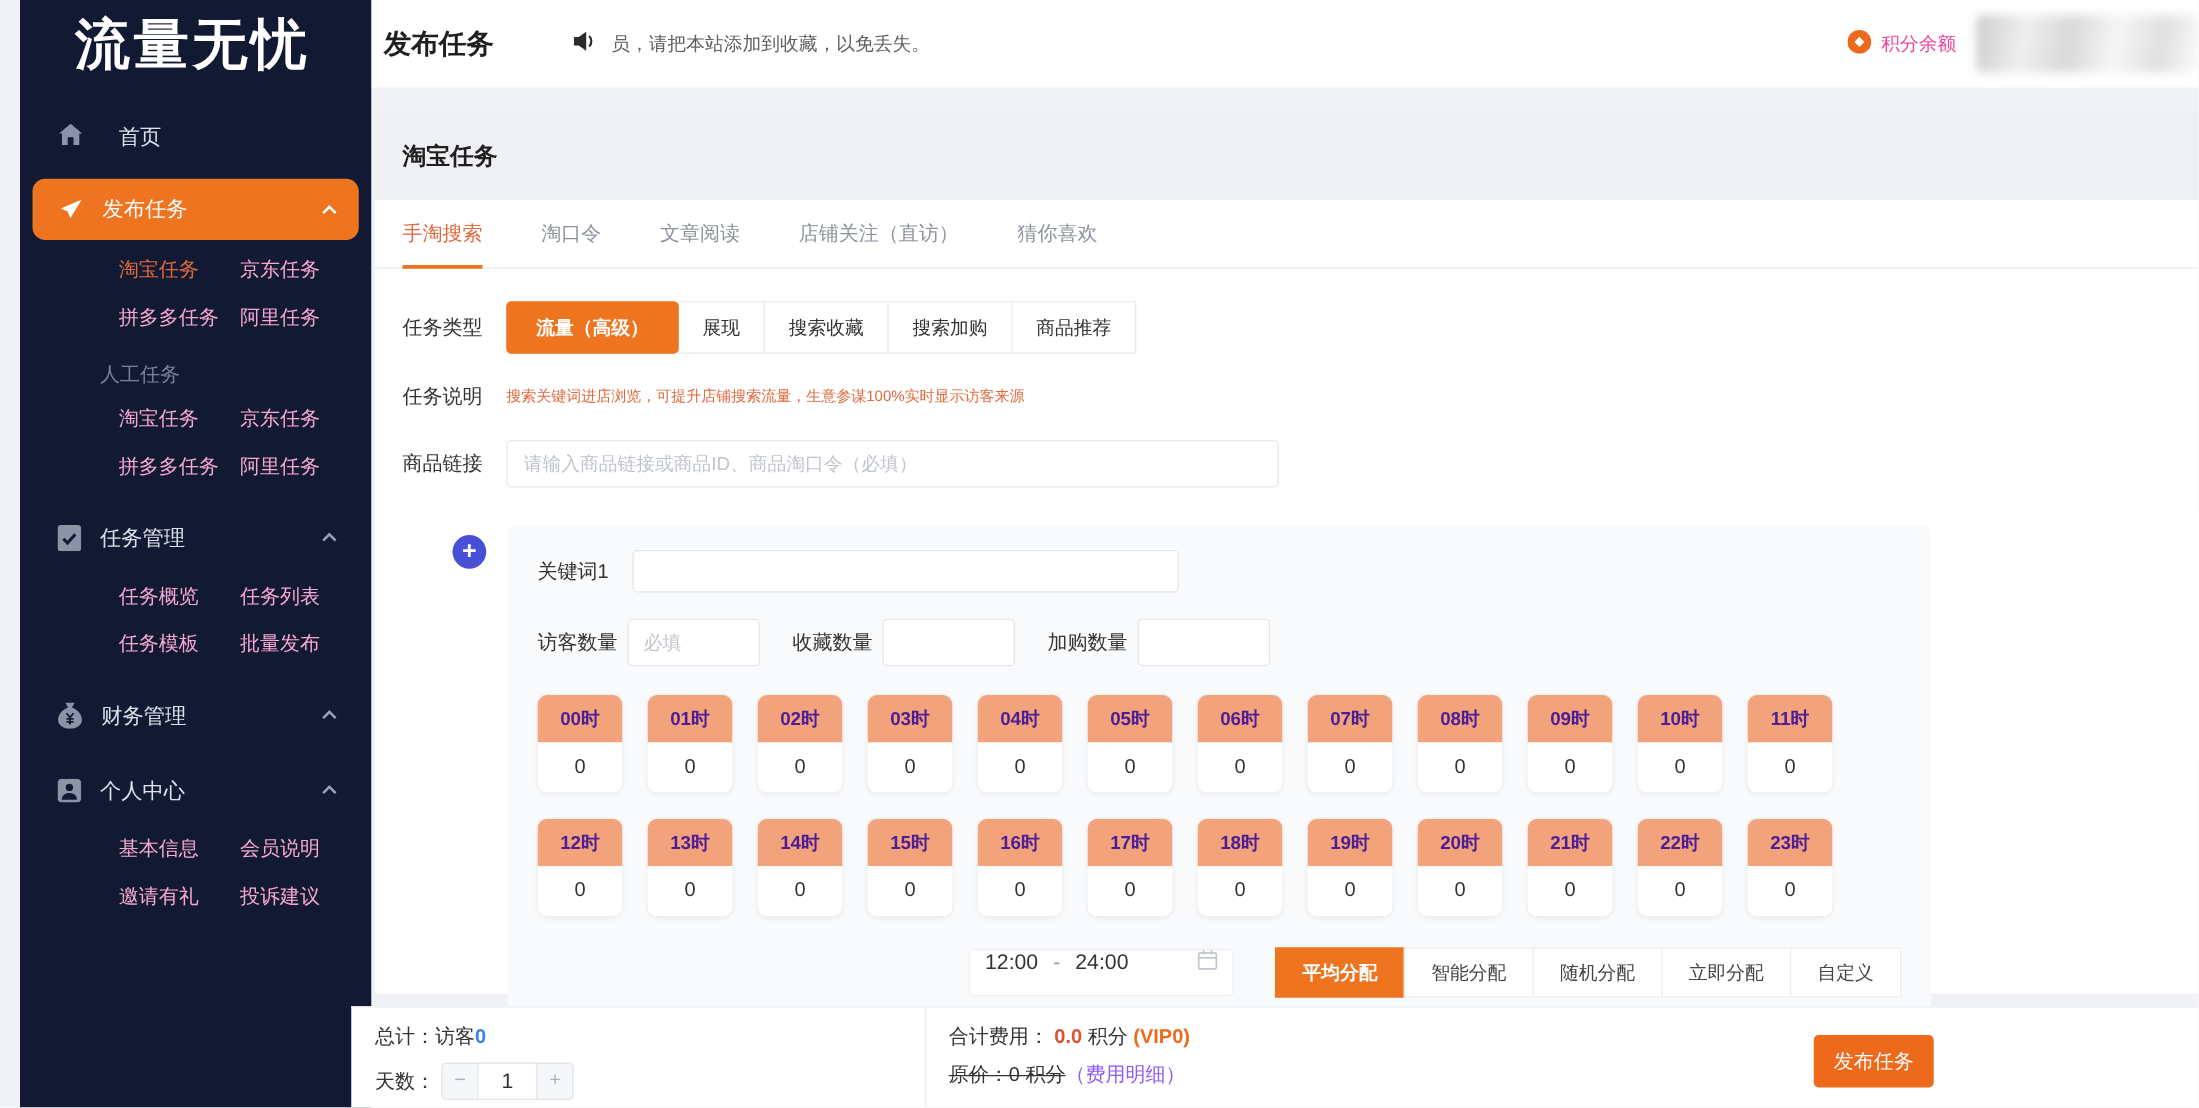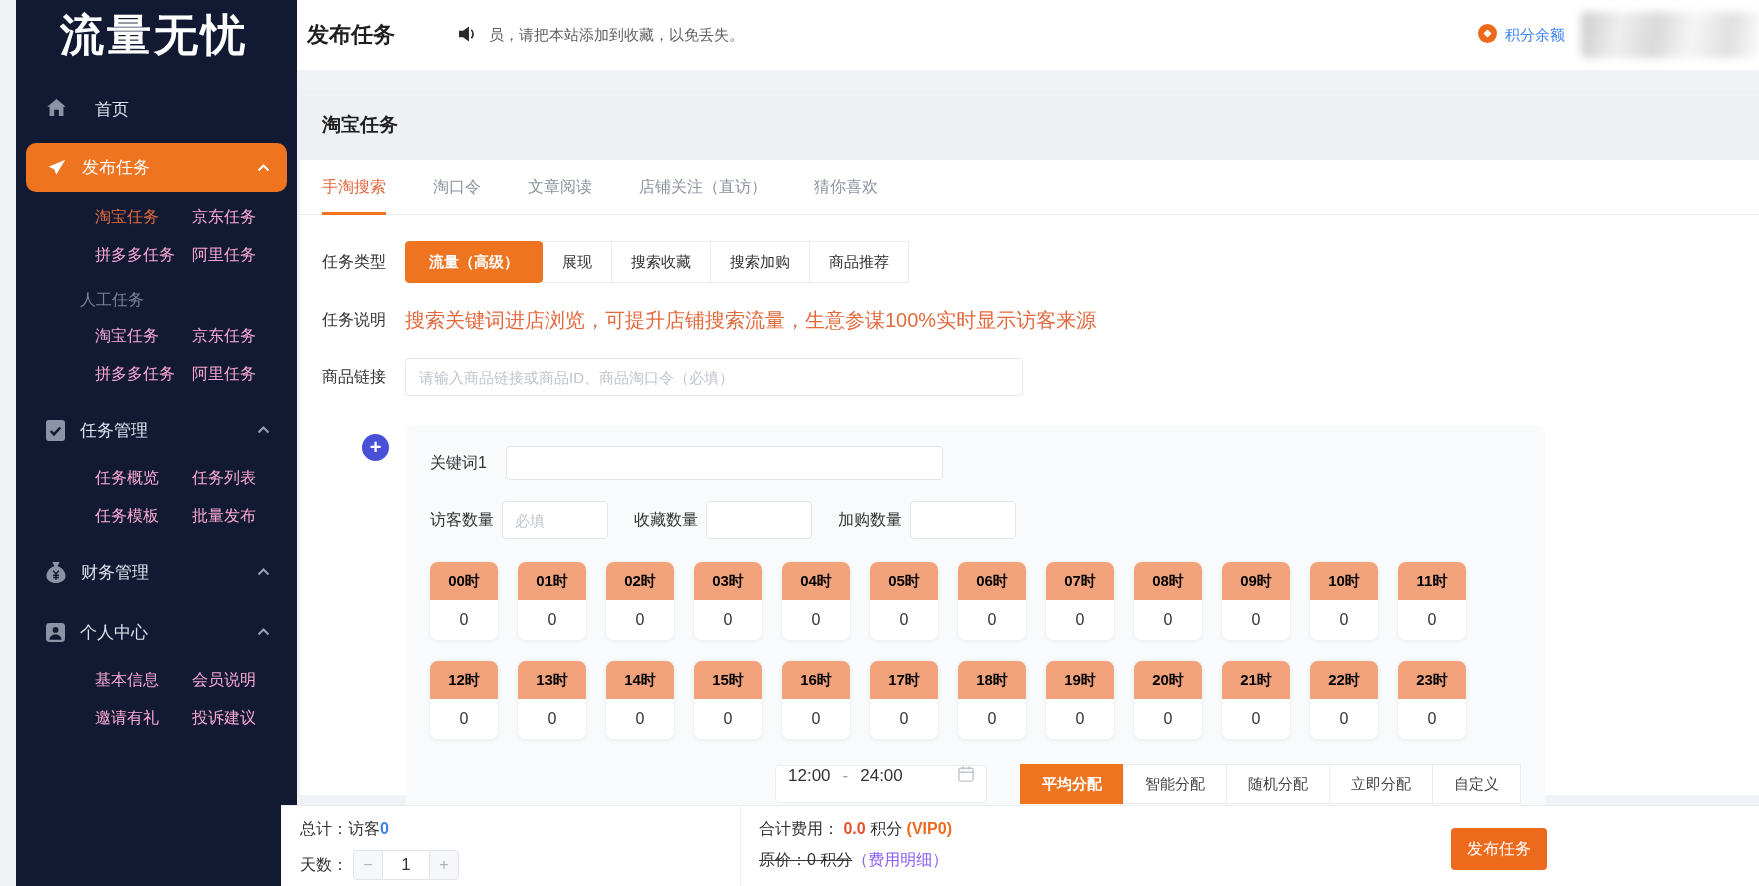--- a/index.html
+++ b/index.html
@@ -18,21 +18,21 @@
   .sub-link.active { color:#e2693e; }
   .section-label { margin:16px 0 0 64px; color:#79819d; font-size:16px; }
   .side-group { display:flex; align-items:center; padding:0 27px 0 30px; height:46px; margin-top:14px; font-size:17px; cursor:pointer; }
   .side-group .gicon { margin-right:15px; display:flex; }
 
   
   .main { margin-left:281px; }
   .topbar { height:70px; background:#fff; display:flex; align-items:center; padding-left:26px; }
   .topbar-title { font-size:22px; font-weight:bold; color:#1f1f1f; width:152px; }
   .announce { display:flex; align-items:center; gap:11px; color:#5f5f5f; font-size:15px; }
-  .points { margin-left:auto; display:flex; align-items:center; gap:8px; color:#3b82f6; font-size:15px; }
+  .points { margin-left:auto; display:flex; align-items:center; gap:8px; color:#ec4899; font-size:15px; }
   .censor { width:178px; height:46px; border-radius:4px; margin-left:8px;
     background:linear-gradient(100deg,#cccccc 0%,#efefef 22%,#d9d9d9 42%,#f6f6f6 62%,#e0e0e0 82%,#fbfbfb 100%);
     filter:blur(4px); }
 
   
   .card { margin:20px 0 0 19px; background:#fff; height:705px; }
   .card-head { background:#eef0f3; height:70px; display:flex; align-items:center; padding-left:22px; font-size:19px; font-weight:bold; color:#1f1f1f; }
   .tabs { display:flex; gap:47px; padding-left:22px; height:55px; align-items:center; border-bottom:1px solid #e8eaee; font-size:16px; color:#8d939e; }
   .tab { position:relative; height:100%; display:flex; align-items:center; cursor:pointer; }
   .tab.active { color:#e2683c; }
@@ -40,39 +40,39 @@
 
   .form { padding:26px 0 0 22px; }
   .frow { display:flex; align-items:center; margin-bottom:24px; }
   .flabel { width:83px; font-size:16px; color:#333; flex-shrink:0; }
 
   .seg { display:flex; }
   .seg-btn { height:42px; padding:0 19px; display:flex; align-items:center; background:#fff; border:1px solid #ebebed; margin-left:-1px; font-size:15px; color:#333; cursor:pointer; }
   .seg-btn:first-child { margin-left:0; }
   .seg-btn.active { background:#ee7420; color:#fff; font-weight:bold; border-color:#ee7420; border-radius:4px; padding:0 23px; z-index:1; }
 
-  .desc-text { color:#e2693e; font-size:20px; }
+  .desc-text { color:#e2693e; font-size:12px; }
 
   input { font-family:"Liberation Sans",sans-serif; outline:none; }
   .link-input { width:618px; height:38px; border:1px solid #e4e6ea; border-radius:4px; padding:0 13px; font-size:15px; color:#333; }
   input::placeholder { color:#c0c4cc; }
 
   .kw-row { display:flex; align-items:flex-start; margin-left:40px; margin-top:30px; }
   .plus-btn { width:27px; height:27px; border-radius:50%; background:#4950d8; color:#fff; font-size:20px; line-height:26px; text-align:center; margin-top:8px; cursor:pointer; flex-shrink:0; font-weight:bold; }
   .kw-panel { margin-left:17px; margin-right:214px; flex:1; background:#f9fafc; border-radius:6px; padding:20px 24px 26px 24px; }
   .kw-line { display:flex; align-items:center; }
   .kw-label { font-size:16px; color:#333; width:76px; flex-shrink:0; }
   .kw-input { width:437px; height:34px; border:1px solid #e4e6ea; border-radius:4px; background:#fff; padding:0 10px; font-size:15px; }
   .qty-line { display:flex; align-items:center; margin-top:21px; font-size:16px; color:#333; }
   .qty-label { margin-right:8px; }
   .qty-input { width:106px; height:38px; border:1px solid #e4e6ea; border-radius:4px; background:#fff; padding:0 12px; font-size:15px; margin-right:26px; }
 
   .hour-grid { display:grid; grid-template-columns:repeat(12,68px); column-gap:20px; row-gap:21px; margin-top:23px; }
   .hour-cell { border-radius:8px; overflow:hidden; box-shadow:0 0 0 1px #f0f1f3, 0 2px 4px rgba(0,0,0,.05); }
-  .hour-head { background:#f2a37c; height:38px; display:flex; align-items:center; justify-content:center; font-size:15px; font-weight:bold; color:#000000; }
+  .hour-head { background:#f2a37c; height:38px; display:flex; align-items:center; justify-content:center; font-size:15px; font-weight:bold; color:#4c1d95; }
   .hour-val { background:#fff; height:40px; display:flex; align-items:center; justify-content:center; font-size:16px; color:#333; cursor:text; }
 
   .dist-line { display:flex; align-items:center; margin-top:25px; }
   .time-input { margin-left:auto; width:212px; height:38px; background:#fff; border:1px solid #eceef1; border-radius:4px; display:flex; padding:0 12px; font-size:17px; color:#333; gap:12px; cursor:pointer; }
   .time-dash { color:#999; }
   .cal-icon { margin-left:auto; display:flex; }
   .dist-group { display:flex; margin-left:34px; }
   .dist-btn { height:40px; padding:0 21px; background:#fff; border:1px solid #ededf0; margin-left:-1px; display:flex; align-items:center; font-size:15px; color:#444; cursor:pointer; }
   .dist-btn.active { background:#ee7420; color:#fff; font-weight:bold; border-color:#ee7420; }
 

